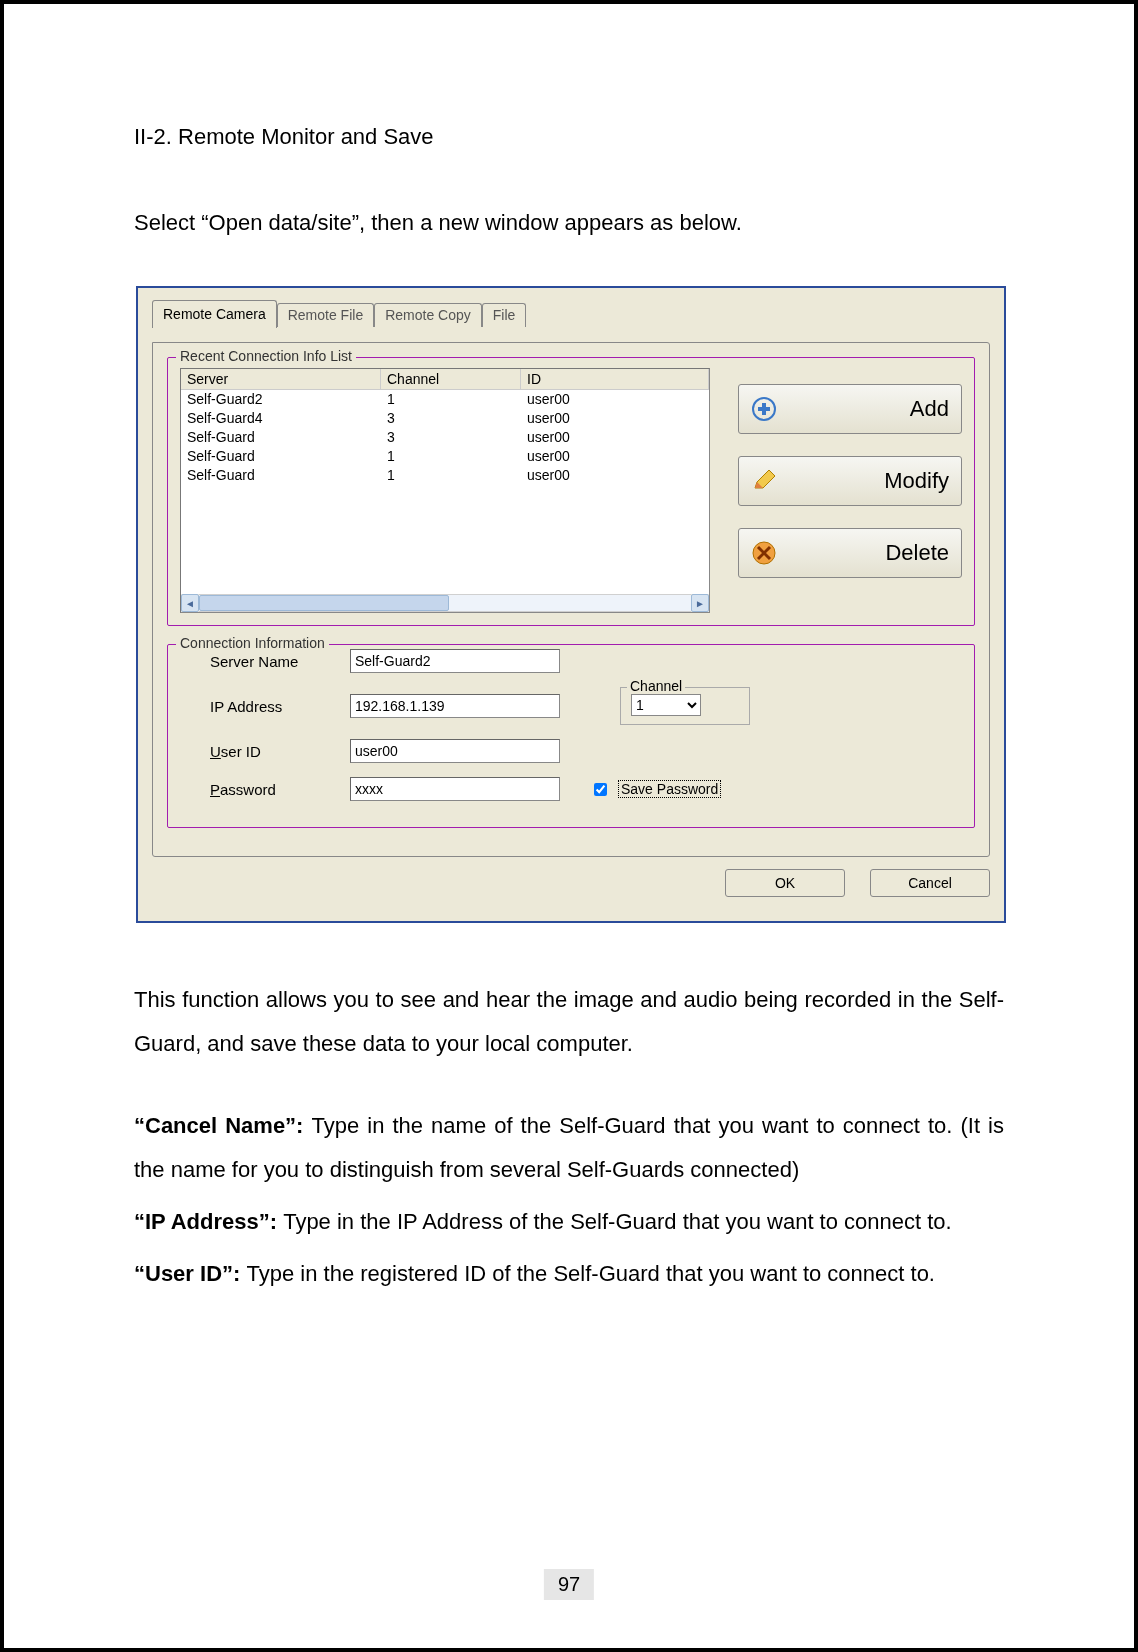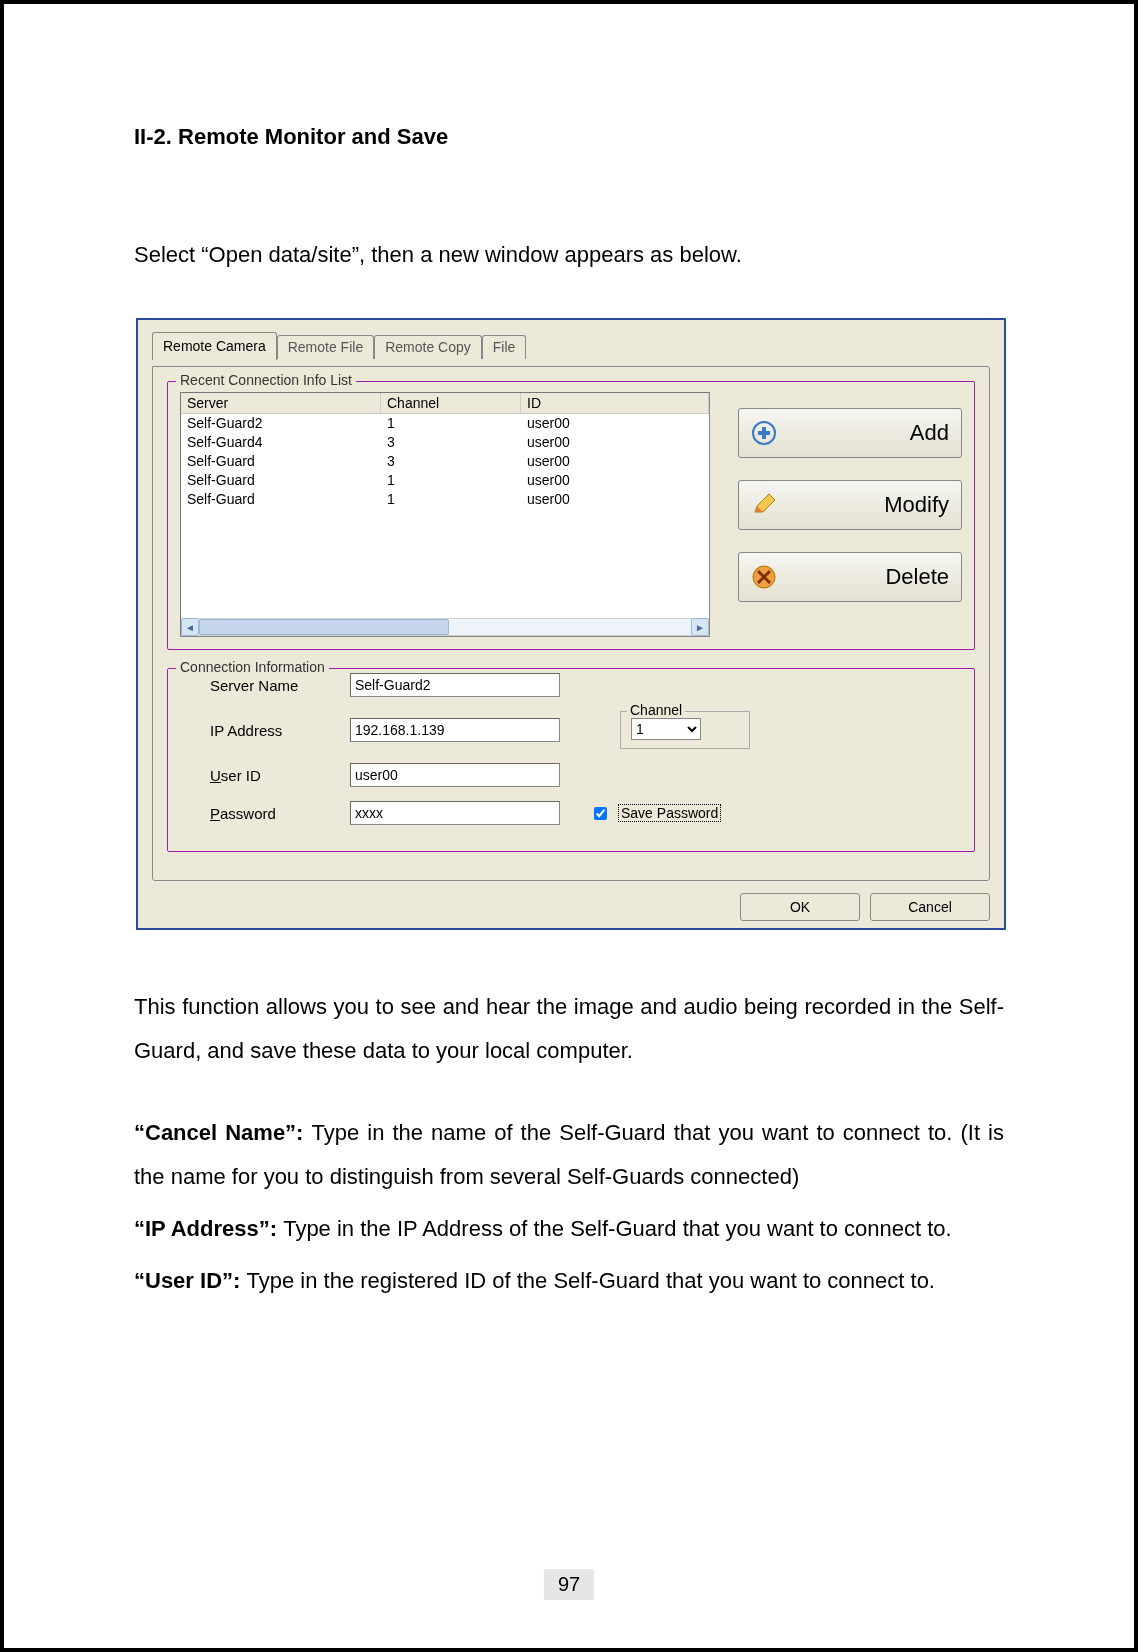--- a/index.html
+++ b/index.html
@@ -14,22 +14,22 @@
     height: 1652px;
     border: 4px solid #000;
     position: relative;
     background: #fff;
   }
   .content {
     padding: 120px 130px 0 130px;
   }
   .section-heading {
     font-size: 22px;
-    font-weight: bold;
-    margin-bottom: 92px;
+    font-weight: normal;
+    margin-bottom: 60px;
   }
   .intro-text {
     font-size: 22px;
     margin-bottom: 50px;
   }
   
   .dialog-wrap {
     border: 2px solid #2a4b9a;
     width: 870px;
     margin: 0 0 55px 2px;
@@ -63,21 +63,21 @@
   }
   .dialog-body {
     padding: 10px 14px 6px 14px;
     font-family: Tahoma, sans-serif;
     font-size: 14px;
     color: #000;
   }
   .tabs {
     display: flex;
     align-items: flex-end;
-    margin-bottom: 8px;
+    margin-bottom: 16px;
     position: relative;
     top: 1px;
     z-index: 2;
   }
   .tab {
     border: 1px solid #888;
     border-bottom: none;
     border-radius: 3px 3px 0 0;
     padding: 3px 10px 4px 10px;
     background: #ece9d8;
@@ -274,22 +274,22 @@
     margin-left: 30px;
   }
   .save-pw label {
     border: 1px dotted #000;
     padding: 0 2px;
     font-size: 14px;
   }
   .dialog-footer {
     display: flex;
     justify-content: flex-end;
-    gap: 10px;
-    padding: 6px 14px 7px 0;
+    gap: 25px;
+    padding: 6px 14px 24px 0;
   }
   .dlg-btn {
     width: 120px;
     height: 28px;
     border: 1px solid #888;
     background: #ece9d8;
     border-radius: 3px;
     font-family: Tahoma, sans-serif;
     font-size: 14px;
     cursor: pointer;

